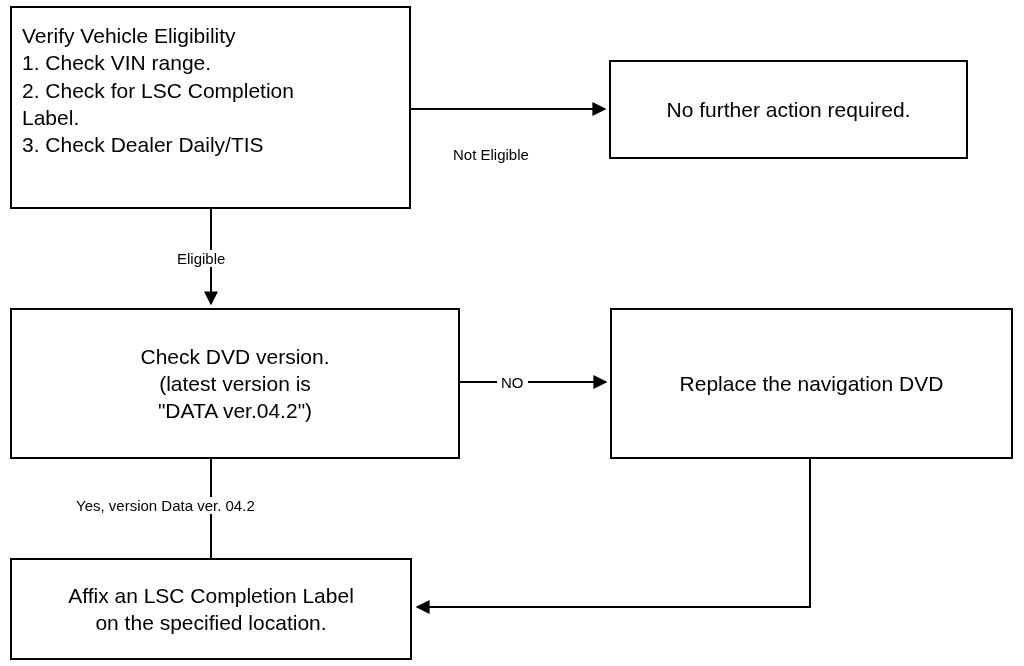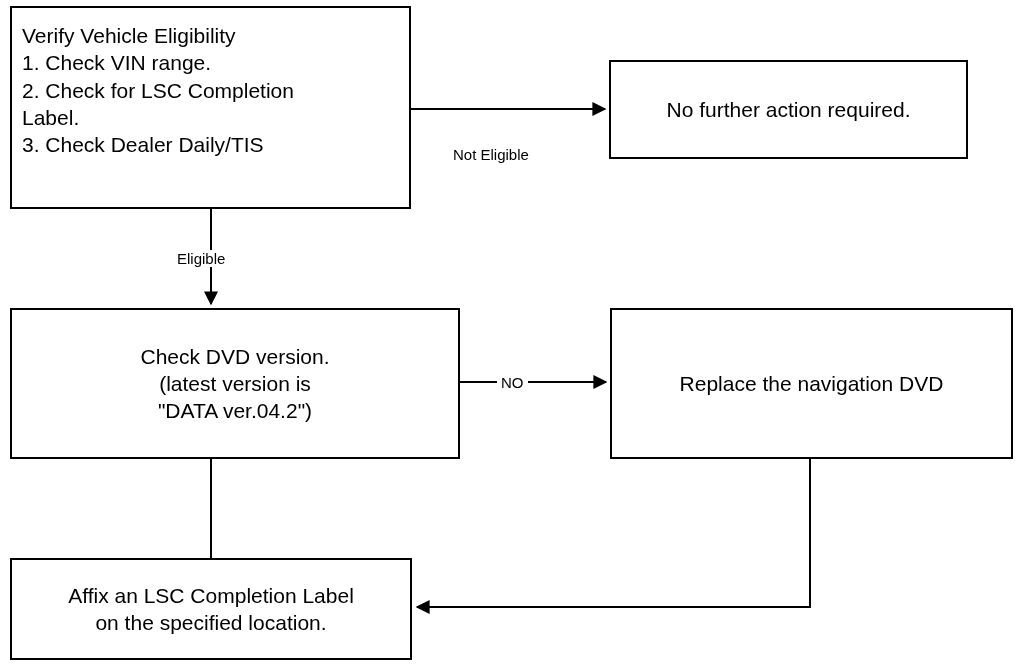--- a/index.html
+++ b/index.html
@@ -184,14 +184,15 @@
   <div class="node" id="node-replace">
     <div class="node-text">Replace the navigation DVD</div>
   </div>
 
   <div class="edge-label" id="label-not-eligible">Not Eligible</div>
 
   <div class="edge-label" id="label-eligible">Eligible</div>
 
   <div class="edge-label" id="label-no">NO</div>
 
+  <div class="edge-label" id="label-yes-version">Yes, version Data ver. 04.2</div>
 
 </div>
 
 </body></html>

